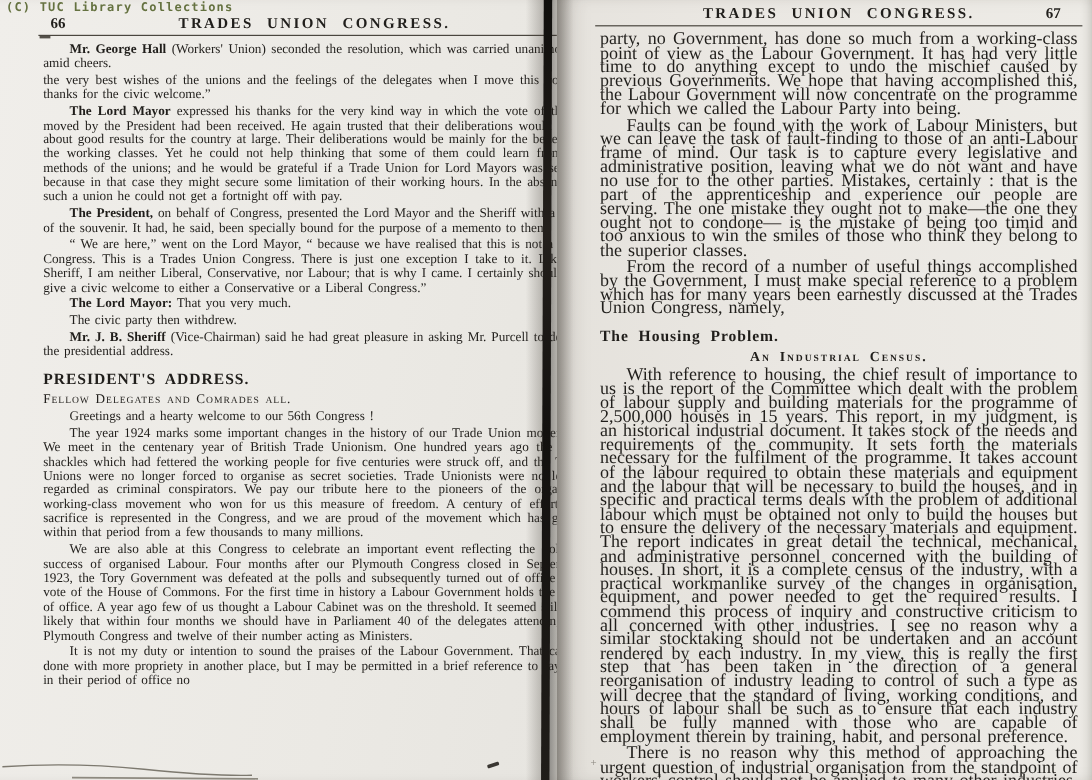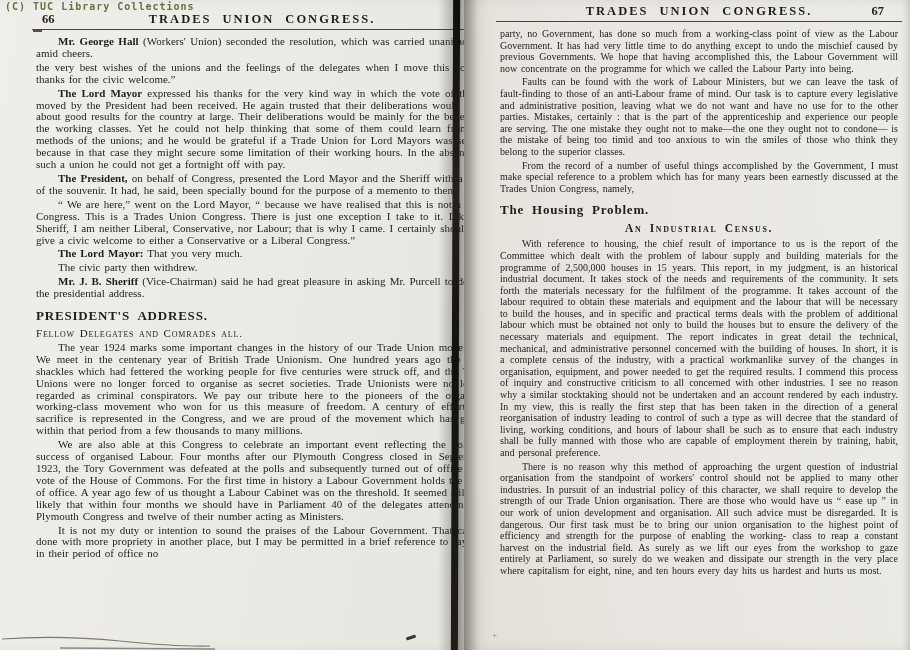--- a/index.html
+++ b/index.html
@@ -47,21 +47,21 @@
   .running-header .pageno{position:absolute;top:0;font-weight:bold;font-size:12.5px;}
   .page-left .pageno{left:6px;}
   .page-right .pageno{right:14px;}
   .header-rule{border:none;border-top:1.7px solid #4a463f;margin:2px -4px 0 -4px;}
   .body-col{margin-top:6px;}
   .para{
     margin:2px 0;text-align:justify;text-indent:22px;
     word-spacing:1.2px;
   }
   .page-left .para{font-size:11px;line-height:11.9px;}
-  .page-right .para{font-size:10px;line-height:11.6px;}
+  .page-right .para{font-size:15px;line-height:11.6px;}
   .para.noindent{text-indent:0;}
   .para b{font-weight:bold;}
   .section-heading{
     margin:8px 0 4px;font-weight:bold;
     font-size:13px;letter-spacing:.8px;word-spacing:4px;
   }
   .salutation{
     margin:3px 0 1px;font-variant:small-caps;letter-spacing:.8px;
     font-size:11.5px;text-indent:0;text-align:left;
   }
@@ -95,20 +95,21 @@
       <p class="para"><b>The Lord Mayor</b><span> expressed his thanks for the very kind way in which the vote of thanks moved by the President had been received.  He again trusted that their deliberations would bring about good results for the country at large.  Their deliberations would be mainly for the benefit of the working classes.  Yet he could not help thinking that some of them could learn from the methods of the unions; and he would be grateful if a Trade Union for Lord Mayors was set up, because in that case they might secure some limitation of their working hours.  In the absence of such a union he could not get a fortnight off with pay.</span></p>
       <p class="para"><b>The President,</b><span> on behalf of Congress, presented the Lord Mayor and the Sheriff with a copy of the souvenir.  It had, he said, been specially bound for the purpose of a memento to them.</span></p>
       <p class="para"><span>“ We are here,” went on the Lord Mayor, “ because we have realised that this is not a party Congress.  This is a Trades Union Congress.  There is just one exception I take to it.  Like the Sheriff, I am neither Liberal, Conservative, nor Labour; that is why I came.  I certainly should not give a civic welcome to either a Conservative or a Liberal Congress.”</span></p>
       <p class="para"><b>The Lord Mayor:</b><span> That you very much.</span></p>
       <p class="para"><span>The civic party then withdrew.</span></p>
       <p class="para"><b>Mr. J. B. Sheriff</b><span> (Vice-Chairman) said he had great pleasure in asking Mr. Purcell to deliver the presidential address.</span></p>
 
       <h2 class="section-heading">PRESIDENT'S ADDRESS.</h2>
       <p class="para salutation">Fellow Delegates and Comrades all.</p>
 
+      <p class="para"><span>Greetings and a hearty welcome to our 56th Congress !</span></p>
       <p class="para"><span>The year 1924 marks some important changes in the history of our Trade Union movement.  We meet in the centenary year of British Trade Unionism. One hundred years ago the legal shackles which had fettered the working people for five centuries were struck off, and the Trade Unions were no longer forced to organise as secret societies.  Trade Unionists were no longer regarded as criminal conspirators.  We pay our tribute here to the pioneers of the organised working-class movement who won for us this measure of freedom. A century of effort and sacrifice is represented in the Congress, and we are proud of the movement which has grown within that period from a few thousands to many millions.</span></p>
       <p class="para"><span>We are also able at this Congress to celebrate an important event reflecting the political success of organised Labour.  Four months after our Plymouth Congress closed in September, 1923, the Tory Government was defeated at the polls and subsequently turned out of office by a vote of the House of Commons. For the first time in history a Labour Government holds the reins of office. A year ago few of us thought a Labour Cabinet was on the threshold.  It seemed still less likely that within four months we should have in Parliament 40 of the delegates attending the Plymouth Congress and twelve of their number acting as Ministers.</span></p>
       <p class="para"><span>It is not my duty or intention to sound the praises of the Labour Government.  That can be done with more propriety in another place, but I may be permitted in a brief reference to say that in their period of office no</span></p>
     </div>
   </div>
 
   <div class="spine-shade"></div>
   <div class="spine"></div>
 
   <div class="page page-right">

